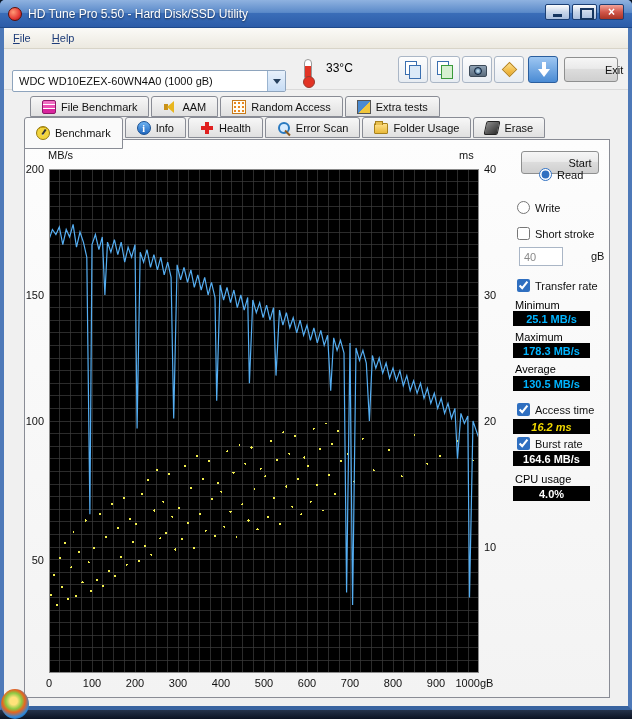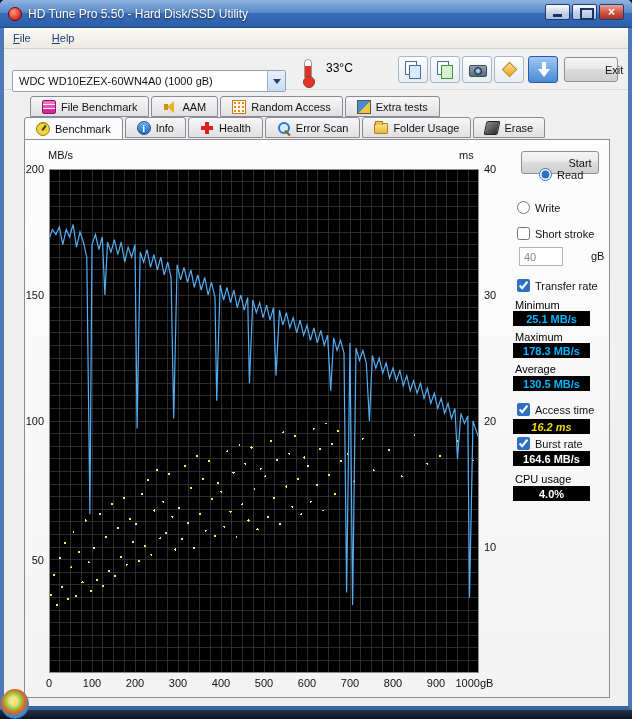--- a/index.html
+++ b/index.html
@@ -60,21 +60,21 @@
   .btn { background:linear-gradient(180deg,#f6f6f6 0%,#eaeaea 45%,#dcdcdc 50%,#cfcfcf 100%); border:1px solid #8e8f8f; border-radius:3px; font-family:inherit; font-size:11px; color:#111; cursor:pointer;padding-left:40px; }
   .exit-btn { position:absolute; right:10px; top:8px; width:54px; height:25px; }
 
   
   .tabs { position:absolute; display:flex; gap:2px;border-radius:10px; }
   .tabs.row1 { left:26px; top:96px; height:21px; z-index:1; }
   .tabs.row2 { left:20px; top:117px; height:22px; z-index:2; }
   .tab { display:flex; align-items:center; gap:5px; padding:0 11px; height:21px; border:1px solid #898c95; border-radius:3px 3px 0 0;
     background:linear-gradient(180deg,#f7f7f7,#e0e0e0); white-space:nowrap; cursor:pointer; }
   .tabs.row1 .tab { height:21px; }
-  .tab.active { background:#fafafa; height:23px; z-index:3; font-weight:normal;text-align:center; }
+  .tab.active { background:#fafafa; height:32px; z-index:3; font-weight:normal;text-align:center; }
 
   .tabicon { width:14px; height:14px; display:inline-block; position:relative; flex:none; }
   .ic-filebench { border:1px solid #8d1767; border-radius:2px;
     background:linear-gradient(180deg,#f06ec3 0 3px,#fff 3px 4px,#ec4fb4 4px 7px,#fff 7px 8px,#d9259e 8px 14px); }
   .ic-diskmon { border:1px solid #2d7a2d; background-color:#eaffea;
     background-image:linear-gradient(90deg, transparent 0 2px, #3db53d 2px 4px, transparent 4px 6px, #2f9a2f 6px 8px, transparent 8px 10px, #3db53d 10px 12px, transparent 12px); }
   .ic-aam::before { content:""; position:absolute; left:1px; top:4px; width:4px; height:6px; background:#c89018; }
   .ic-aam::after { content:""; position:absolute; left:4px; top:1px; border-top:6px solid transparent; border-bottom:6px solid transparent; border-right:7px solid #e8b61f; }
   .ic-random { border:1px solid #c77a1a; background-color:#fffdf4; background-image:radial-gradient(#e8871f 1px, transparent 1.3px); background-size:4px 4px; }
   .ic-extra { border:1px solid #555; background:linear-gradient(135deg,#4a8ad0 0 50%,#f0c63c 50% 100%); }

